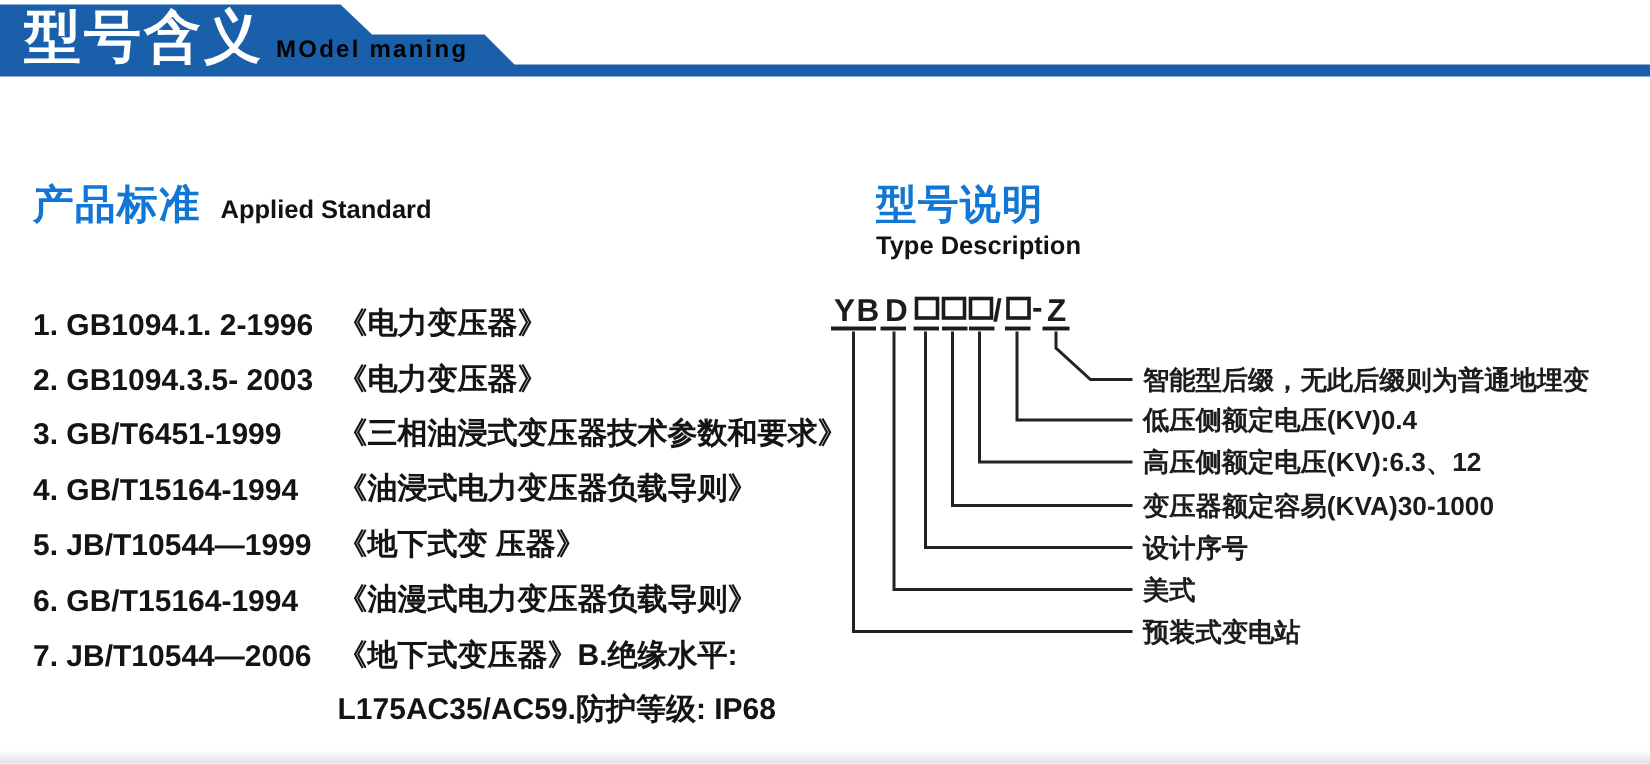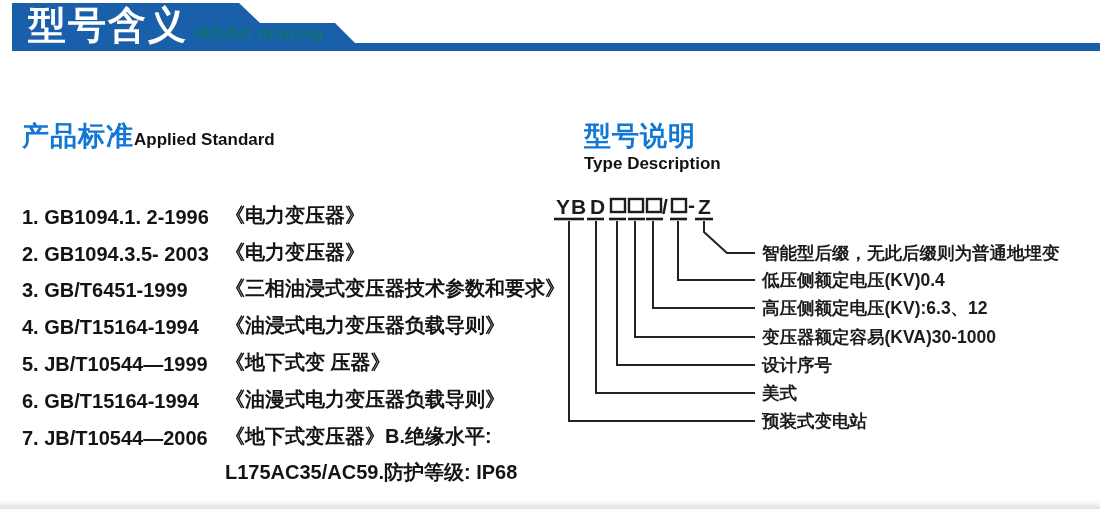--- a/index.html
+++ b/index.html
@@ -3,34 +3,34 @@
 <meta charset="utf-8">
 <style>
   html,body{margin:0;padding:0;}
   body{
     width:1100px;height:509px;position:relative;overflow:hidden;
     background:#ffffff;
     font-family:"Liberation Sans","DejaVu Sans",sans-serif;
     color:#141414;
   }
   
-  .banner{position:absolute;left:12px;top:0;width:1072px;height:60px;}
+  .banner{position:absolute;left:0;top:0;width:1072px;height:60px;}
   .banner svg{position:absolute;left:0;top:0;}
   .banner-zh{
     position:absolute;left:16px;top:1px;height:48px;line-height:48px;
     font-size:38px;font-weight:bold;color:#ffffff;letter-spacing:2px;white-space:nowrap;
   }
   .banner-en{
     position:absolute;left:184px;top:25px;
-    font-size:16px;font-weight:600;color:#0f766e;letter-spacing:1.5px;white-space:nowrap;
+    font-size:16px;font-weight:600;color:#000000;letter-spacing:1.5px;white-space:nowrap;
   }
   
   .sec-head{position:absolute;display:flex;align-items:baseline;white-space:nowrap;}
   .sec-head .zh{font-size:27px;font-weight:bold;color:#1277d4;letter-spacing:1px;}
-  .sec-head .en{font-size:17px;font-weight:600;color:#121212;}
+  .sec-head .en{font-size:17px;font-weight:600;color:#121212;margin-left:13px;}
   #head-left{left:22px;top:118px;}
   #head-right{left:558px;top:118px;flex-direction:column;}
   #head-right .en{margin-left:26px;}
   
   .std-list{position:absolute;left:22px;top:192px;}
   .std-row{height:36.8px;display:flex;align-items:flex-end;font-size:20px;
            font-weight:600;color:#141414;white-space:nowrap;}
   .std-code{width:203px;flex:none;}
   
   .diagram{position:absolute;left:550px;top:190px;width:550px;height:260px;}

